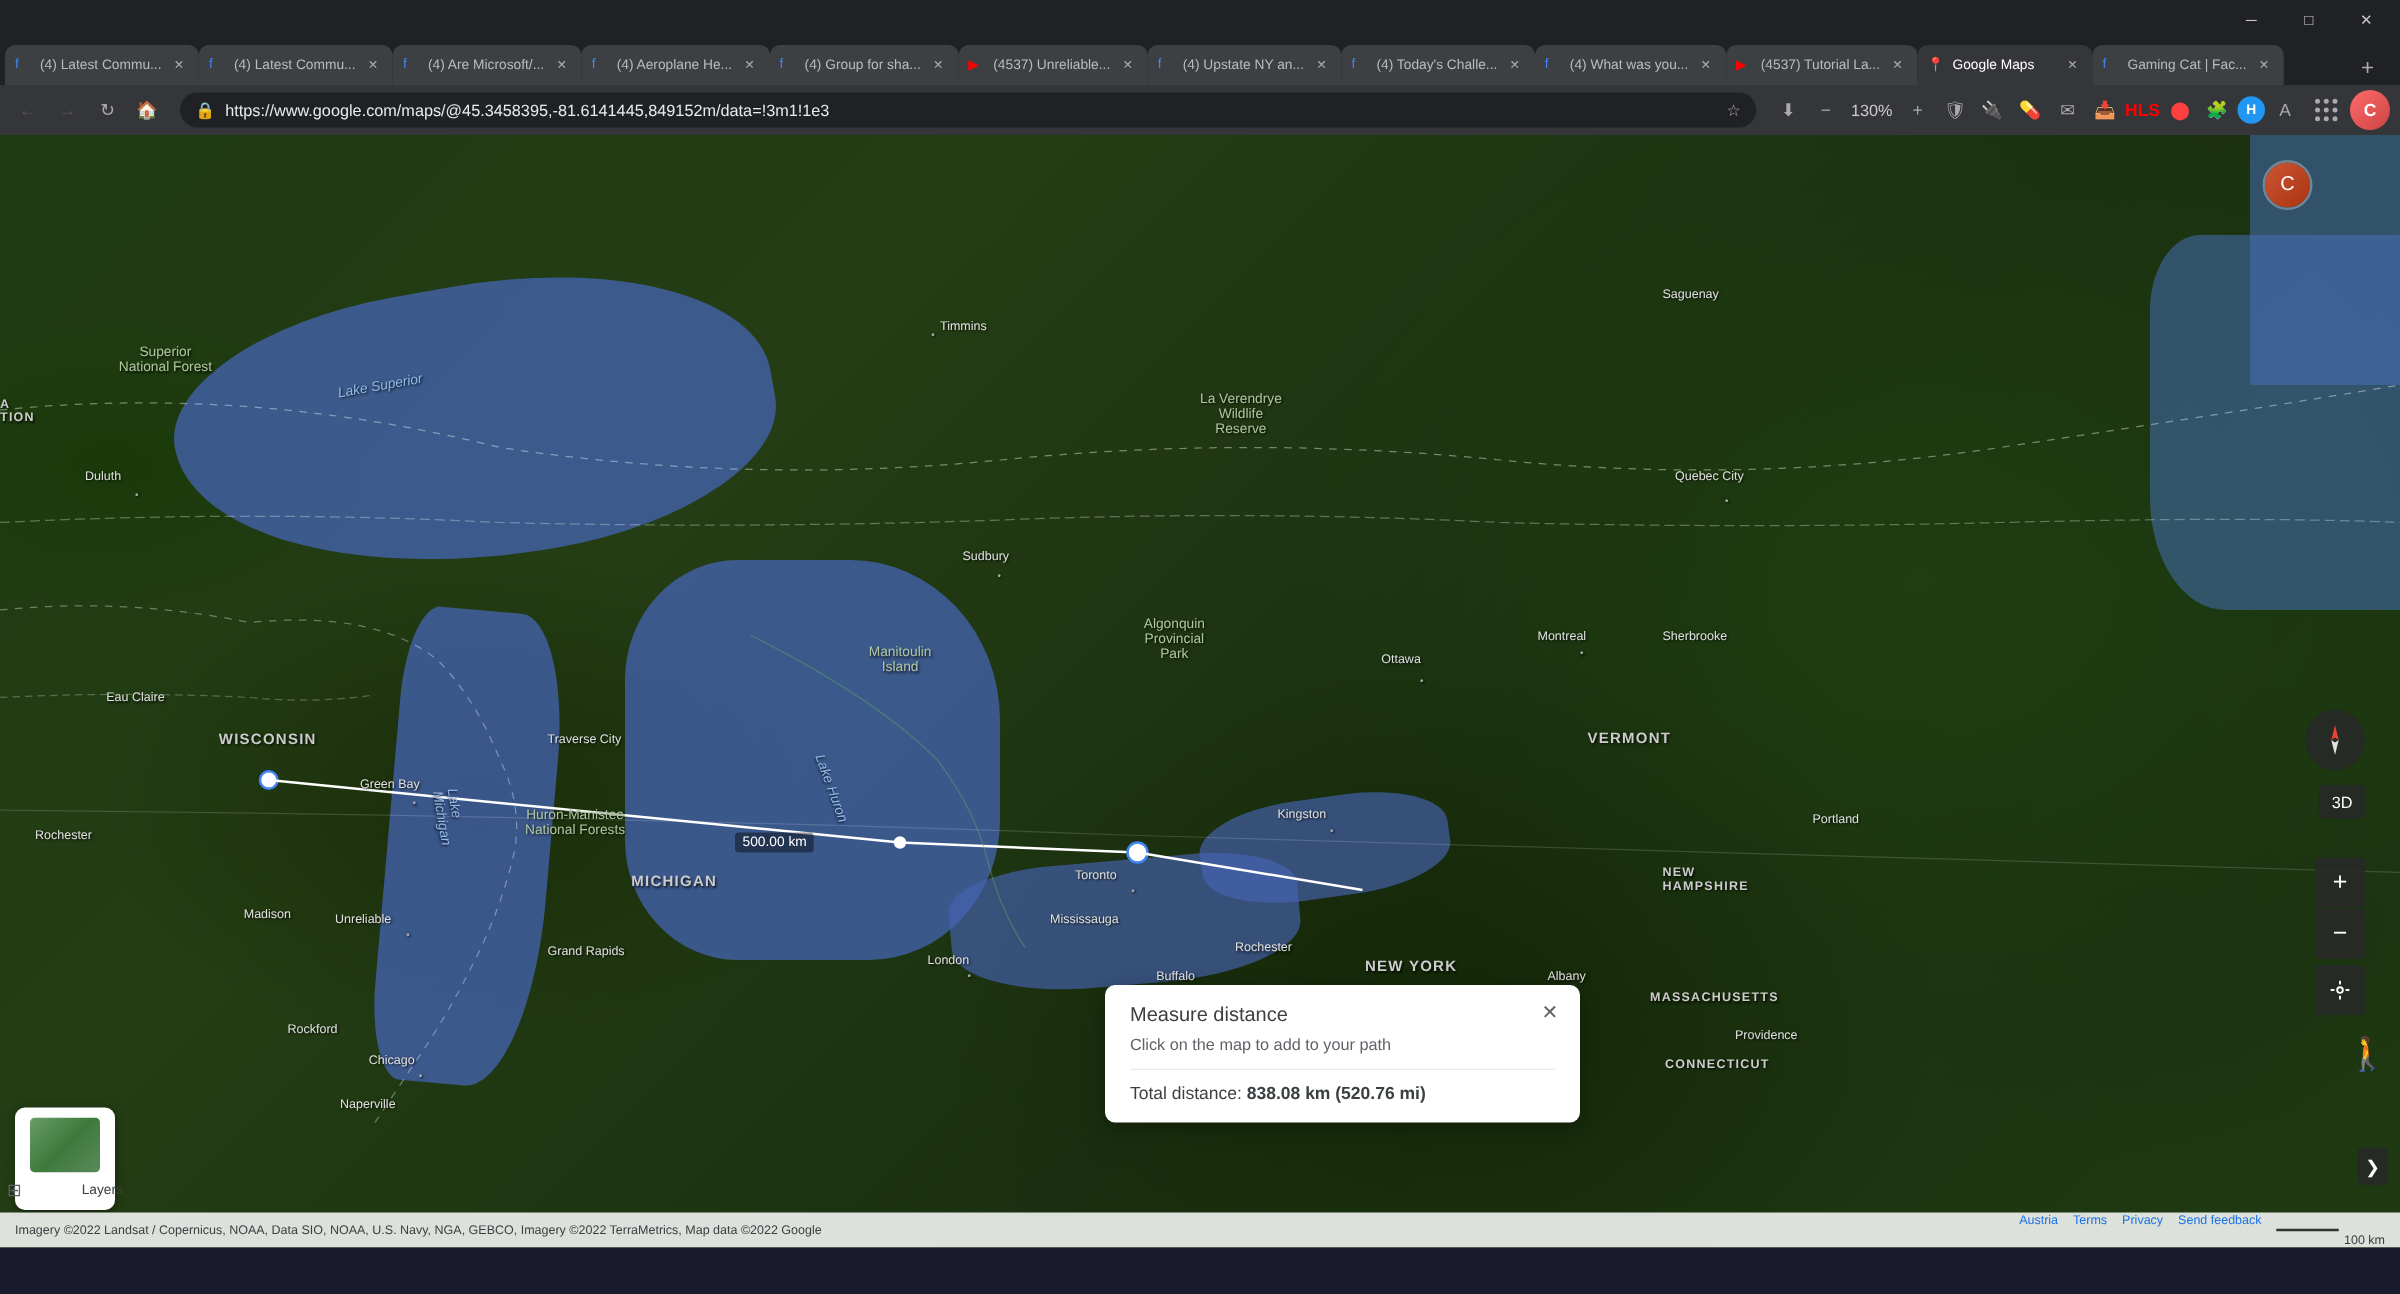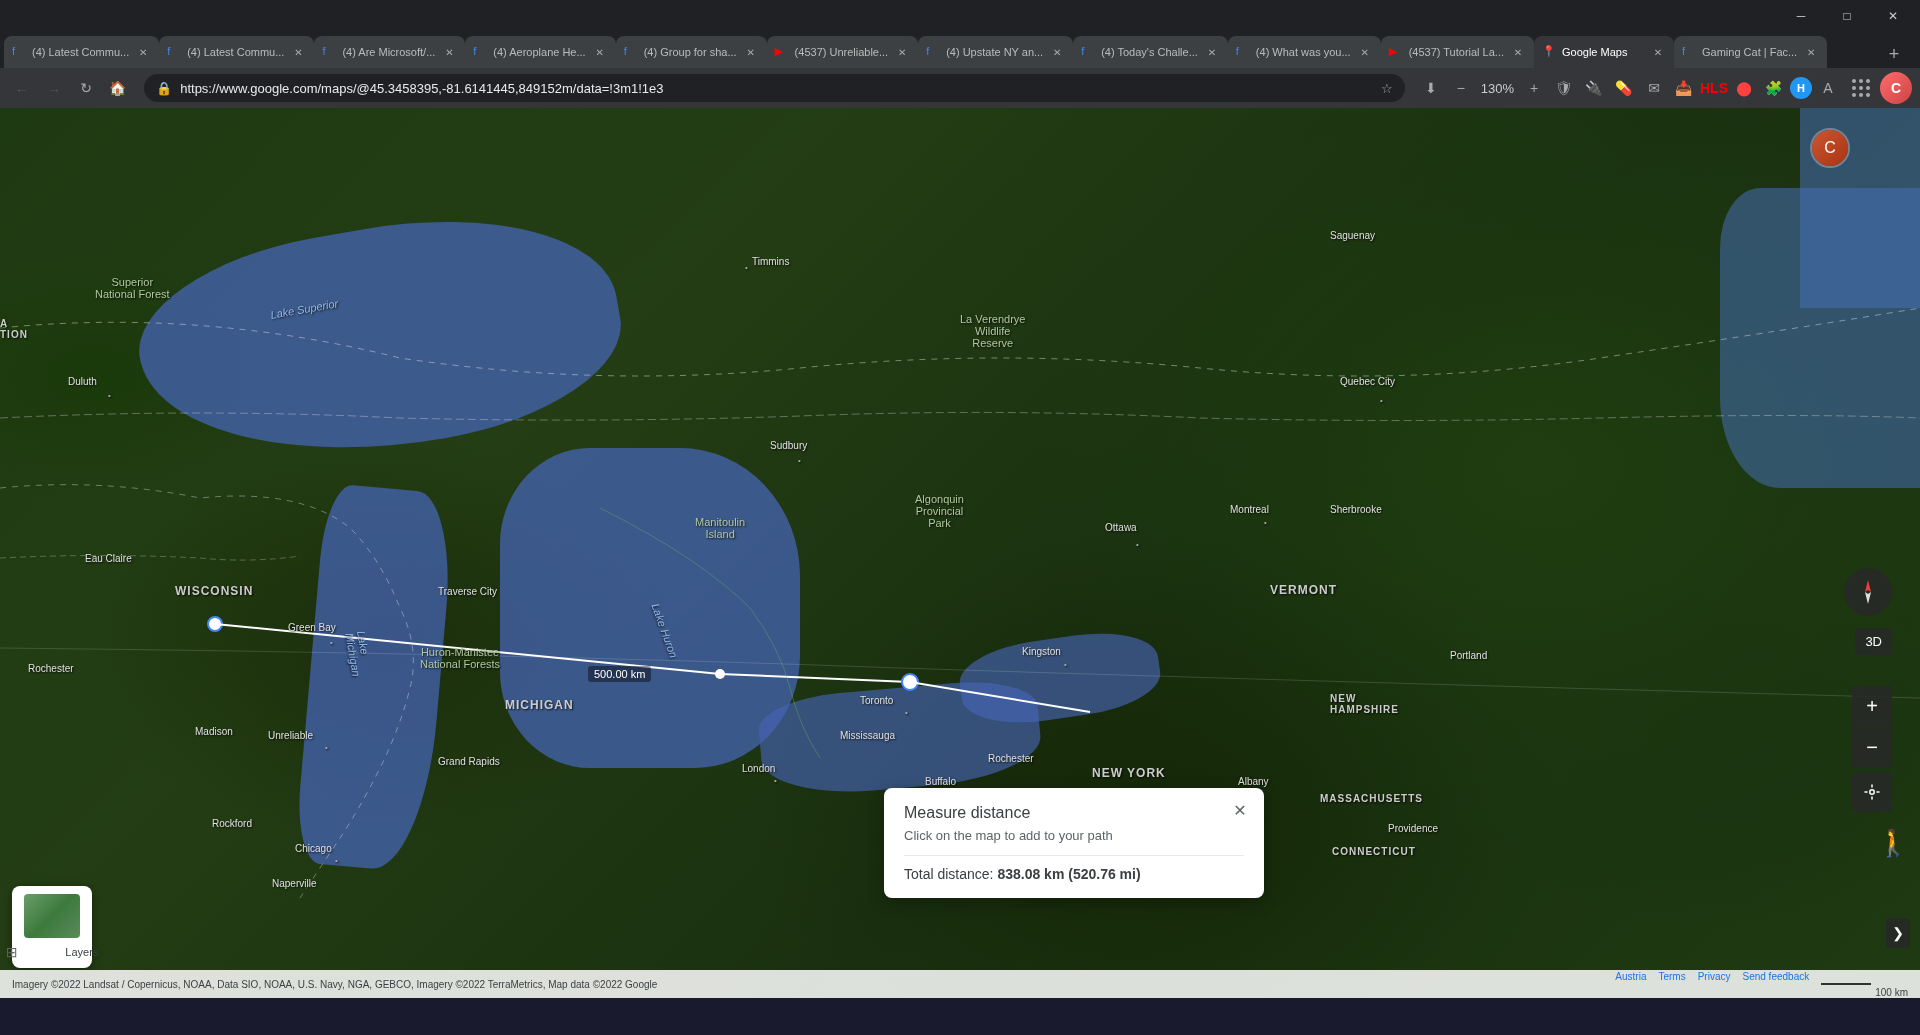--- a/index.html
+++ b/index.html
@@ -357,21 +357,21 @@
 
   <div class="map-label city" style="top:668px;left:1238px;text-align:right;">Albany</div>
 
   <div class="map-label state" style="top:685px;left:1320px;font-size:10px;">MASSACHUSETTS</div>
 
   <div class="map-label city" style="top:715px;left:1388px;">Providence</div>
 
   <div class="map-label city" style="top:735px;left:295px;">Chicago</div>
   <div class="map-label" style="top:748px;left:335px;font-size:8px;color:#aaa;">•</div>
 
-  <div class="map-label city" style="top:710px;left:212px;">Rockford</div>
+  <div class="map-label city" style="top:710px;left:230px;">Rockford</div>
 
   <div class="map-label city" style="top:770px;left:272px;">Naperville</div>
 
   <div class="map-label state" style="top:738px;left:1332px;font-size:10px;">CONNECTICUT</div>
 
   <div class="map-label city" style="top:122px;left:1330px;">Saguenay</div>
 
   <div class="map-label state" style="top:210px;left:0px;font-size:10px;">A<br>TION</div>
 
 

